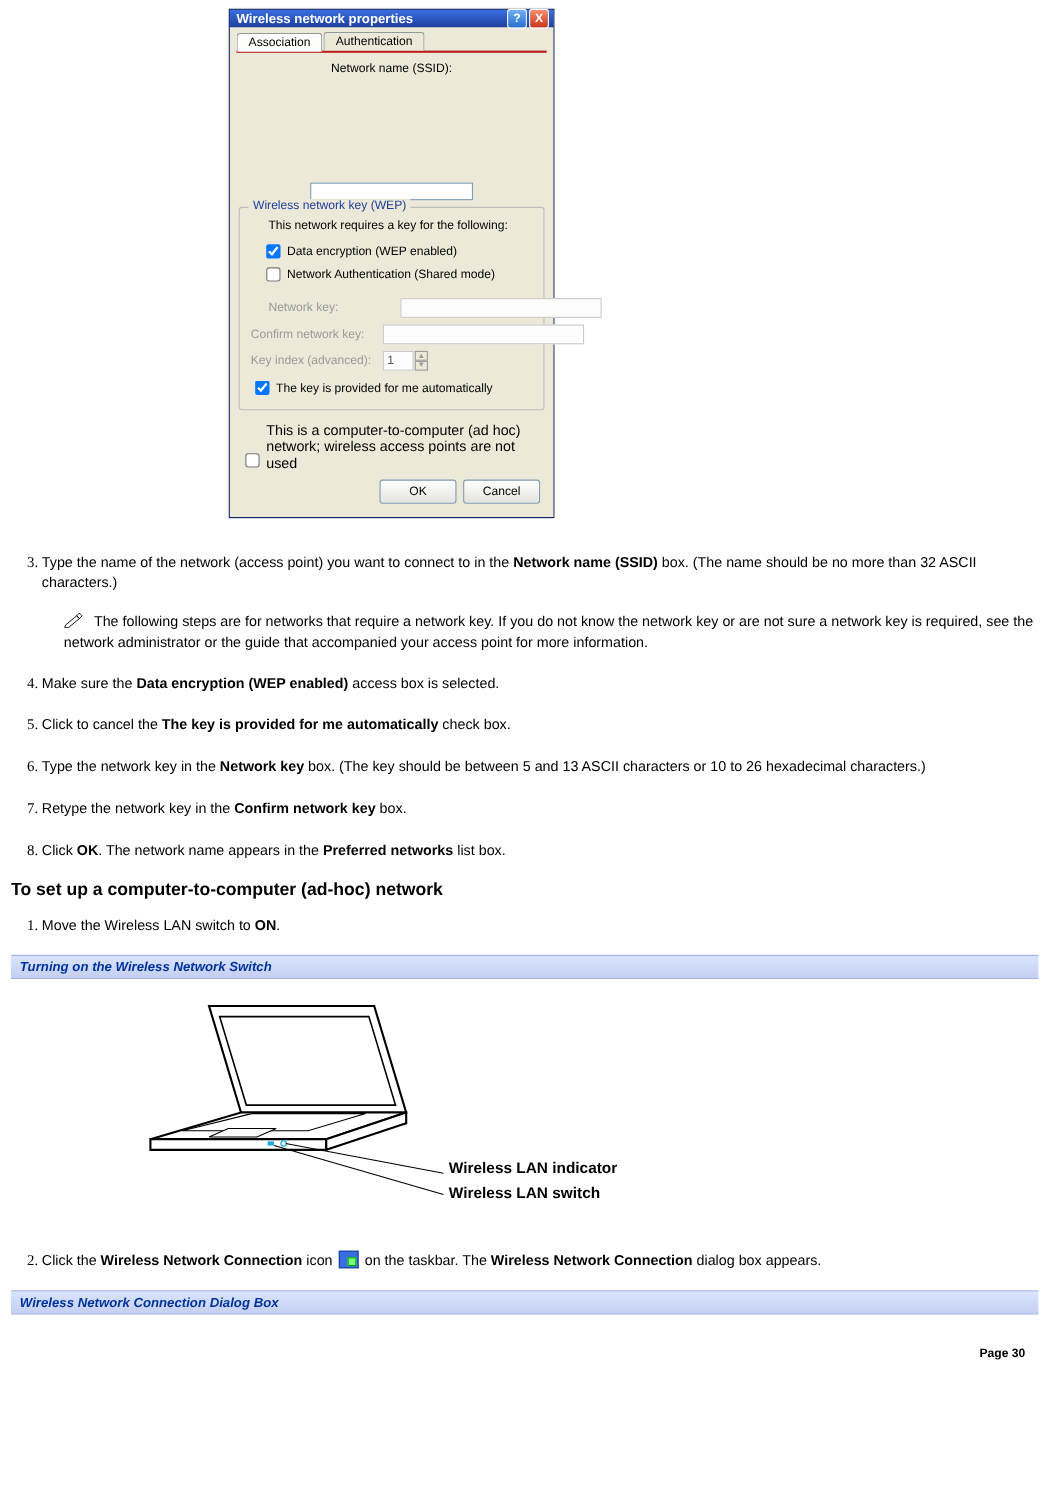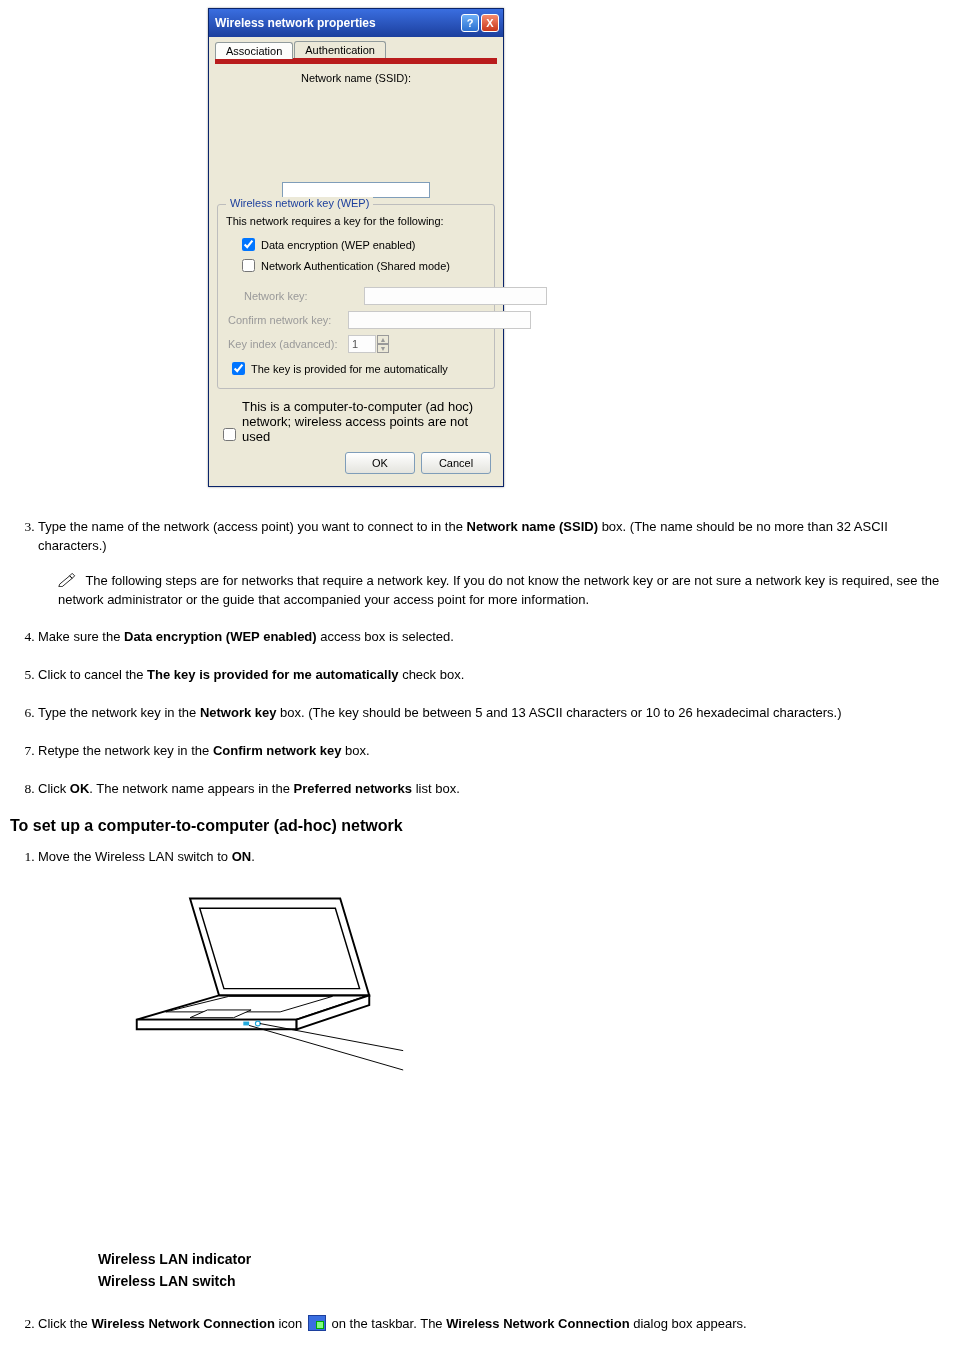--- a/index.html
+++ b/index.html
@@ -17,39 +17,39 @@
   
   .dlg-wrap { margin-left: 200px; margin-bottom: 30px; }
   .dlg {
     width: 296px;
     border: 1px solid #0a246a;
     background: #ece9d8;
     box-shadow: 0 0 2px rgba(0,0,0,.4);
   }
   .titlebar {
     display: flex; align-items: center;
-    height: 28px;
+    height: 16px;
     padding: 0 4px 0 6px;
     background: linear-gradient(#3a6ee0, #1c3f9d);
     color: #fff;
     font-size: 12px;
     font-weight: bold;
   }
   .titlebar .title { flex: 1; }
   .tb-btn {
     width: 18px; height: 18px; margin-left: 2px;
     border: 1px solid #fff;
     border-radius: 3px;
     display: flex; align-items: center; justify-content: center;
     font-size: 11px; font-weight: bold;
   }
   .tb-help { background: linear-gradient(#6fb0f7, #2a6fd0); color:#fff; }
   .tb-close { background: linear-gradient(#f78c6f, #c93619); color:#fff; }
   .dlg-body { padding: 4px 6px 6px; background:#ece9d8; }
-  .tabs { display:flex; border-bottom:6px solid #b91c1c; margin-bottom:8px;}
+  .tabs { display:flex; border-bottom:2px solid #b91c1c; margin-bottom:8px;}
   .tab {
     padding: 2px 10px;
     font-size: 11px;
     border: 1px solid #919b9c;
     border-bottom: none;
     background: #ece9d8;
     margin-right: 1px;
     border-radius: 3px 3px 0 0;
   }
   .tab.active { background:#fdfdfb; position:relative; top:1px; }
@@ -66,21 +66,21 @@
     margin: 4px 2px 10px;
     padding: 10px 8px 8px;
     position:relative;
     font-size:11px;
   }
   .groupbox .legend {
     position:absolute; top:-8px; left:8px;
     background:#ece9d8; padding:0 4px;
     color:#1c3f9d; font-size:11px;
   }
-  .gb-text { margin: 0 0 8px 0; }
+  .gb-text { margin: 0 0 8px 18px; }
   .cb-row { display:flex; align-items:center; margin: 2px 2px 2px 12px; }
   .cb-row input { margin-right:6px; }
   .key-row { display:flex; align-items:center; margin:6px 2px; }
   .key-row label { color:#9a9a9a; flex:0 0 120px;}
   .key-row input { flex:1; height:18px; border:1px solid #c9c9c9; background:#fdfdfd;}
   .spin { display:inline-flex; align-items:center; }
   .spin input { width:28px; height:18px; border:1px solid #c9c9c9; text-align:left; padding:0 3px; font-size:11px;}
   .spin .arrows { display:flex; flex-direction:column; margin-left:1px;}
   .spin .arrows span { width:12px; height:9px; border:1px solid #9a9a9a; font-size:7px; line-height:7px; text-align:center; background:#ece9d8; color:#9a9a9a;}
   .dlg-buttons { display:flex; justify-content:flex-end; padding:6px; gap:6px; background:#ece9d8;}
@@ -115,21 +115,21 @@
     font-weight: bold;
     font-style: italic;
     font-size: 12px;
     padding: 3px 8px;
     margin: 6px 2px 8px;
     border-top:1px solid #a0b0e0;
     border-bottom:1px solid #a0b0e0;
   }
 
   
-  .laptop-fig { margin: 10px 0 22px 90px; display:flex; align-items:flex-start;flex-direction:column; }
+  .laptop-fig { margin: 10px 0 22px 90px; display:flex; align-items:flex-start; }
   .laptop-svg { width:310px; height:auto; }
   .fig-labels { margin-left: 0; margin-top: 150px; font-size:14px; font-weight:bold; line-height:1.6;}
 
   .wnc-icon {
     display:inline-block; width:18px; height:16px;
     background:#3a6ee0; border:1px solid #1c3f9d;
     vertical-align:-3px; position:relative; margin:0 2px;
   }
   .wnc-icon::after{
     content:""; position:absolute; right:1px; bottom:1px;
@@ -239,20 +239,21 @@
   </ol>
 
   <div class="sub-head">To set up a computer-to-computer (ad-hoc) network</div>
 
   <ol class="main" start="1">
     <li>
       <span>Move the Wireless LAN switch to </span><b>ON</b><span>.</span>
     </li>
   </ol>
 
+  <div class="caption-bar">Turning on the Wireless Network Switch</div>
 
   <div class="laptop-fig">
     <svg class="laptop-svg" viewBox="0 0 320 220">
 
       <polygon points="95,15 250,15 280,115 125,115" fill="#fff" stroke="#000" stroke-width="2"></polygon>
       <polygon points="105,25 245,25 270,108 130,108" fill="#fff" stroke="#000" stroke-width="1.5"></polygon>
 
       <polygon points="40,140 205,140 280,115 125,115" fill="#fff" stroke="#000" stroke-width="2"></polygon>
 
       <polygon points="70,132 188,132 242,116 135,116" fill="#fff" stroke="#000" stroke-width="1"></polygon>
@@ -275,13 +276,14 @@
   </div>
 
   <ol class="main" start="2">
     <li>
       <span>Click the </span><b>Wireless Network Connection</b><span> icon </span><span class="wnc-icon"></span><span> on the taskbar. The </span><b>Wireless Network Connection</b><span> dialog box appears.</span>
     </li>
   </ol>
 
   <div class="caption-bar">Wireless Network Connection Dialog Box</div>
 
+  <div class="page-num">Page 30</div>
 </div>
 
 </body></html>

